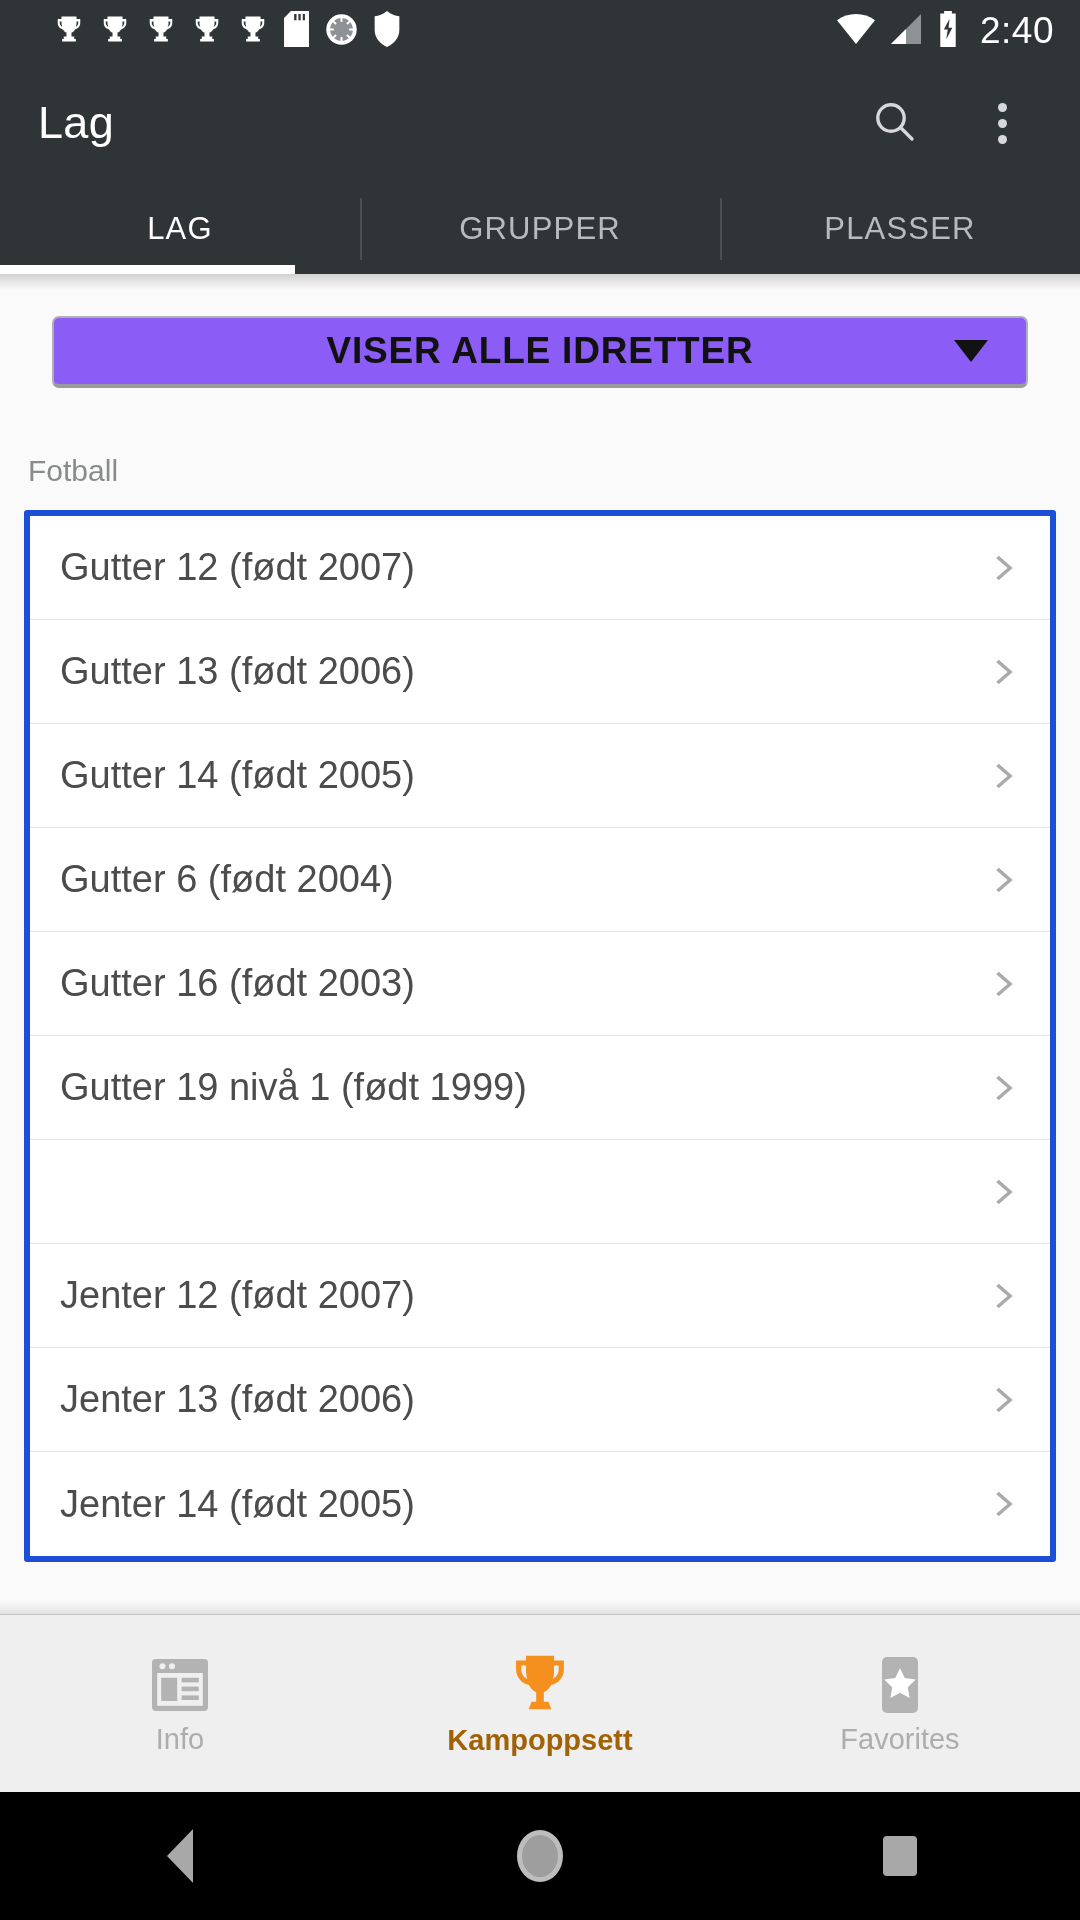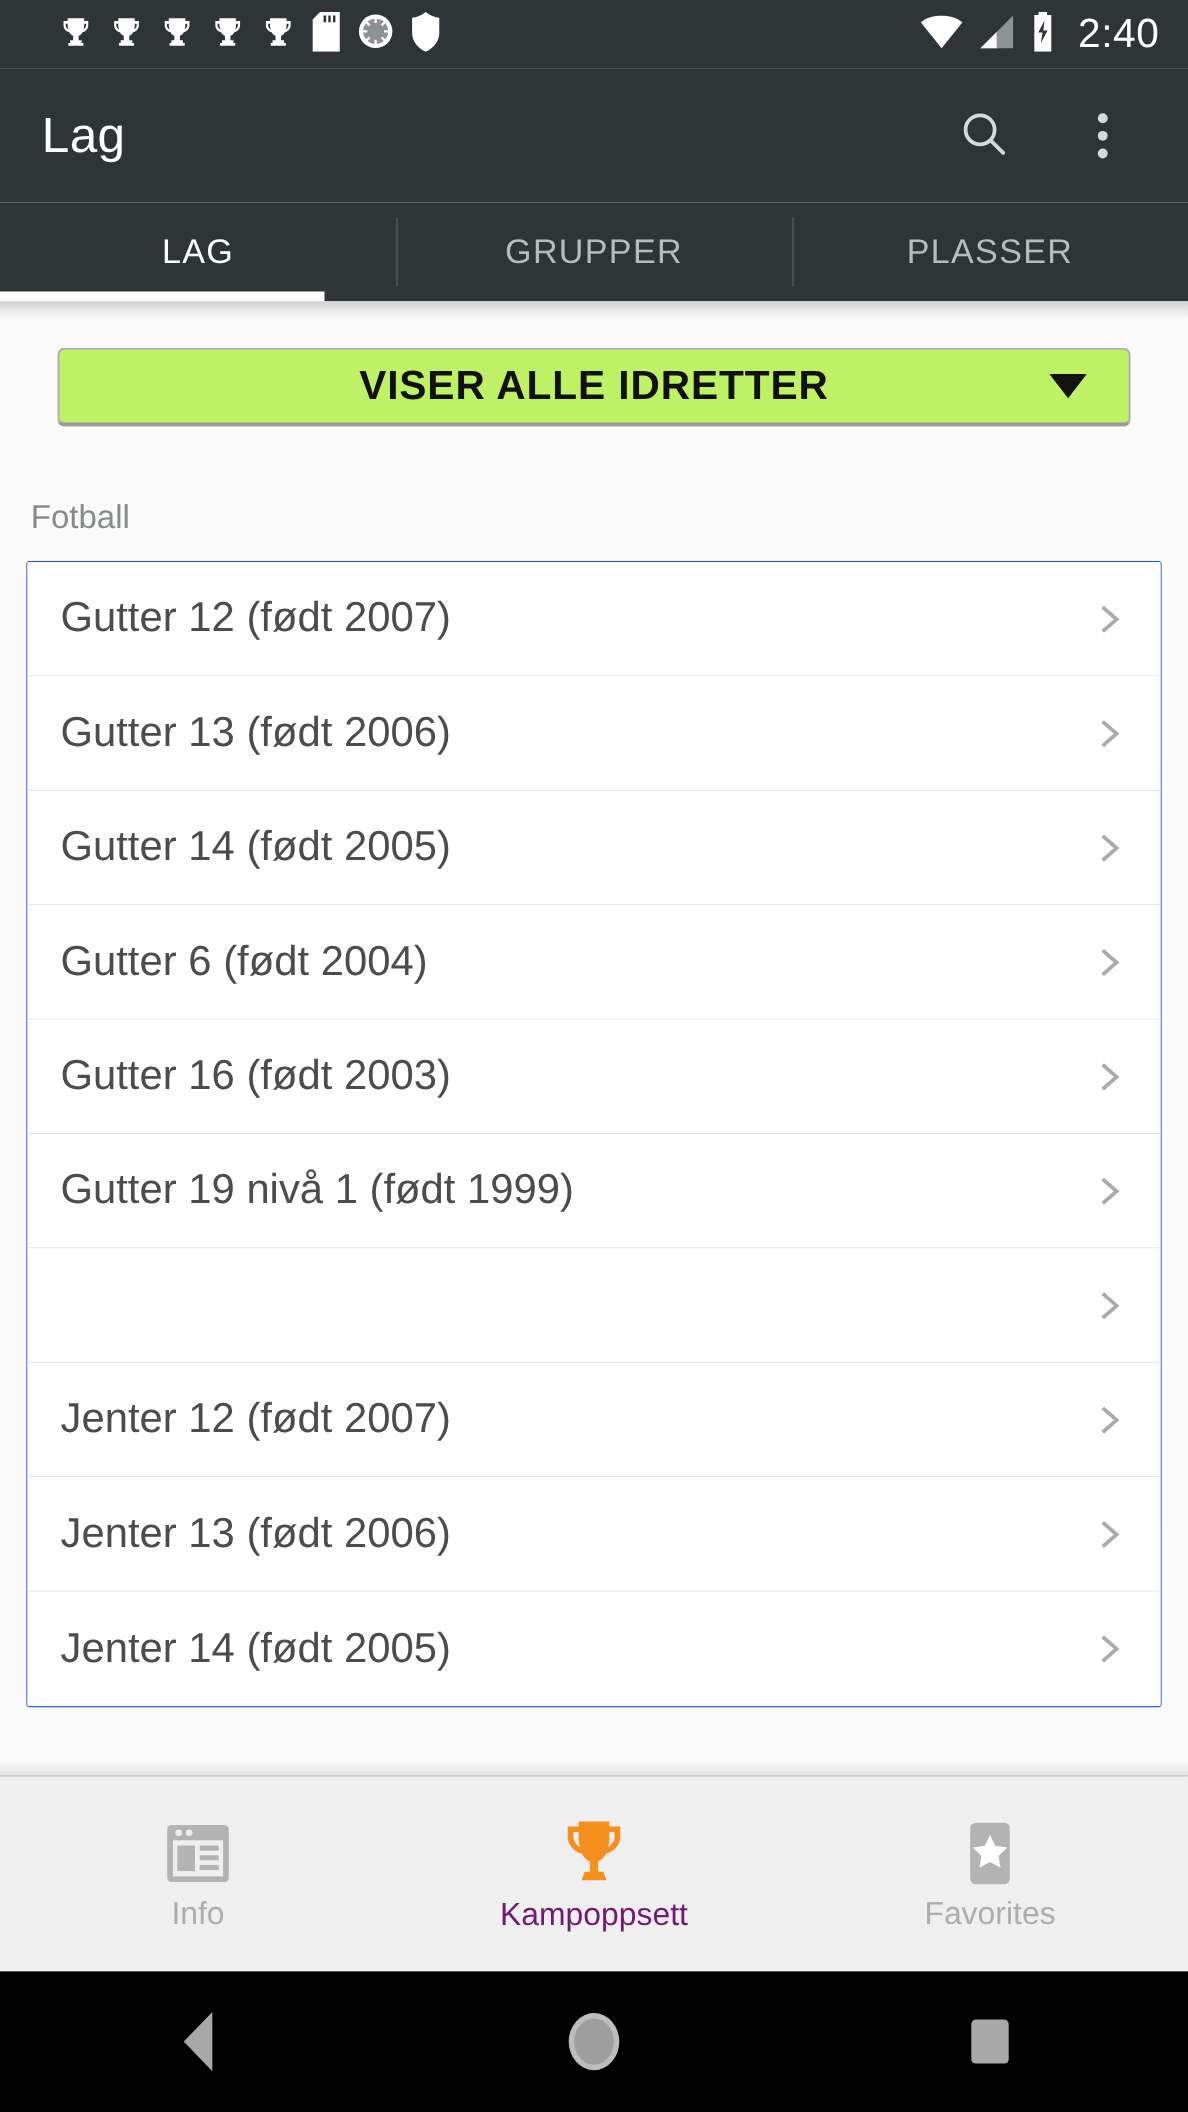--- a/index.html
+++ b/index.html
@@ -154,21 +154,21 @@
   
   .spinner-wrap {
     padding: 42px 52px 0 52px;
     flex: none;
   }
   .spinner {
     height: 72px;
     border: 2px solid #b0b0b0;
     border-bottom: 4px solid #9a9a9a;
     border-radius: 7px;
-    background: #bef264;
+    background: #8b5cf6;
     display: flex;
     align-items: center;
     justify-content: center;
     position: relative;
     cursor: pointer;
   }
   .spinner-label {
     font-size: 37px;
     font-weight: bold;
     color: #111111;
@@ -193,21 +193,21 @@
     flex: none;
   }
   .list {
     flex: 1;
     overflow: hidden;
     padding: 0 24px 0 24px;
     position: relative;
   }
   .list-card {
     background: #ffffff;
-    border: 1px solid #1d4ed8;
+    border: 6px solid #1d4ed8;
     border-radius: 3px;
   }
   .list-item {
     height: 104px;
     display: flex;
     align-items: center;
     padding: 0 0 0 30px;
     border-bottom: 1px solid #e3e3e3;
     background: #ffffff;
     cursor: pointer;
@@ -253,21 +253,21 @@
     flex-direction: column;
     align-items: center;
     justify-content: center;
     gap: 0;
     cursor: pointer;
   }
   .nav-label {
     font-size: 29px;
     color: #adadad;
   }
-  .nav-item.active .nav-label { color: #701a75; }
+  .nav-item.active .nav-label { color: #a16207; font-weight: bold; }
 
   
   .android-nav {
     height: 128px;
     background: #000000;
     display: flex;
     align-items: center;
     flex: none;
   }
   .nav-key {

